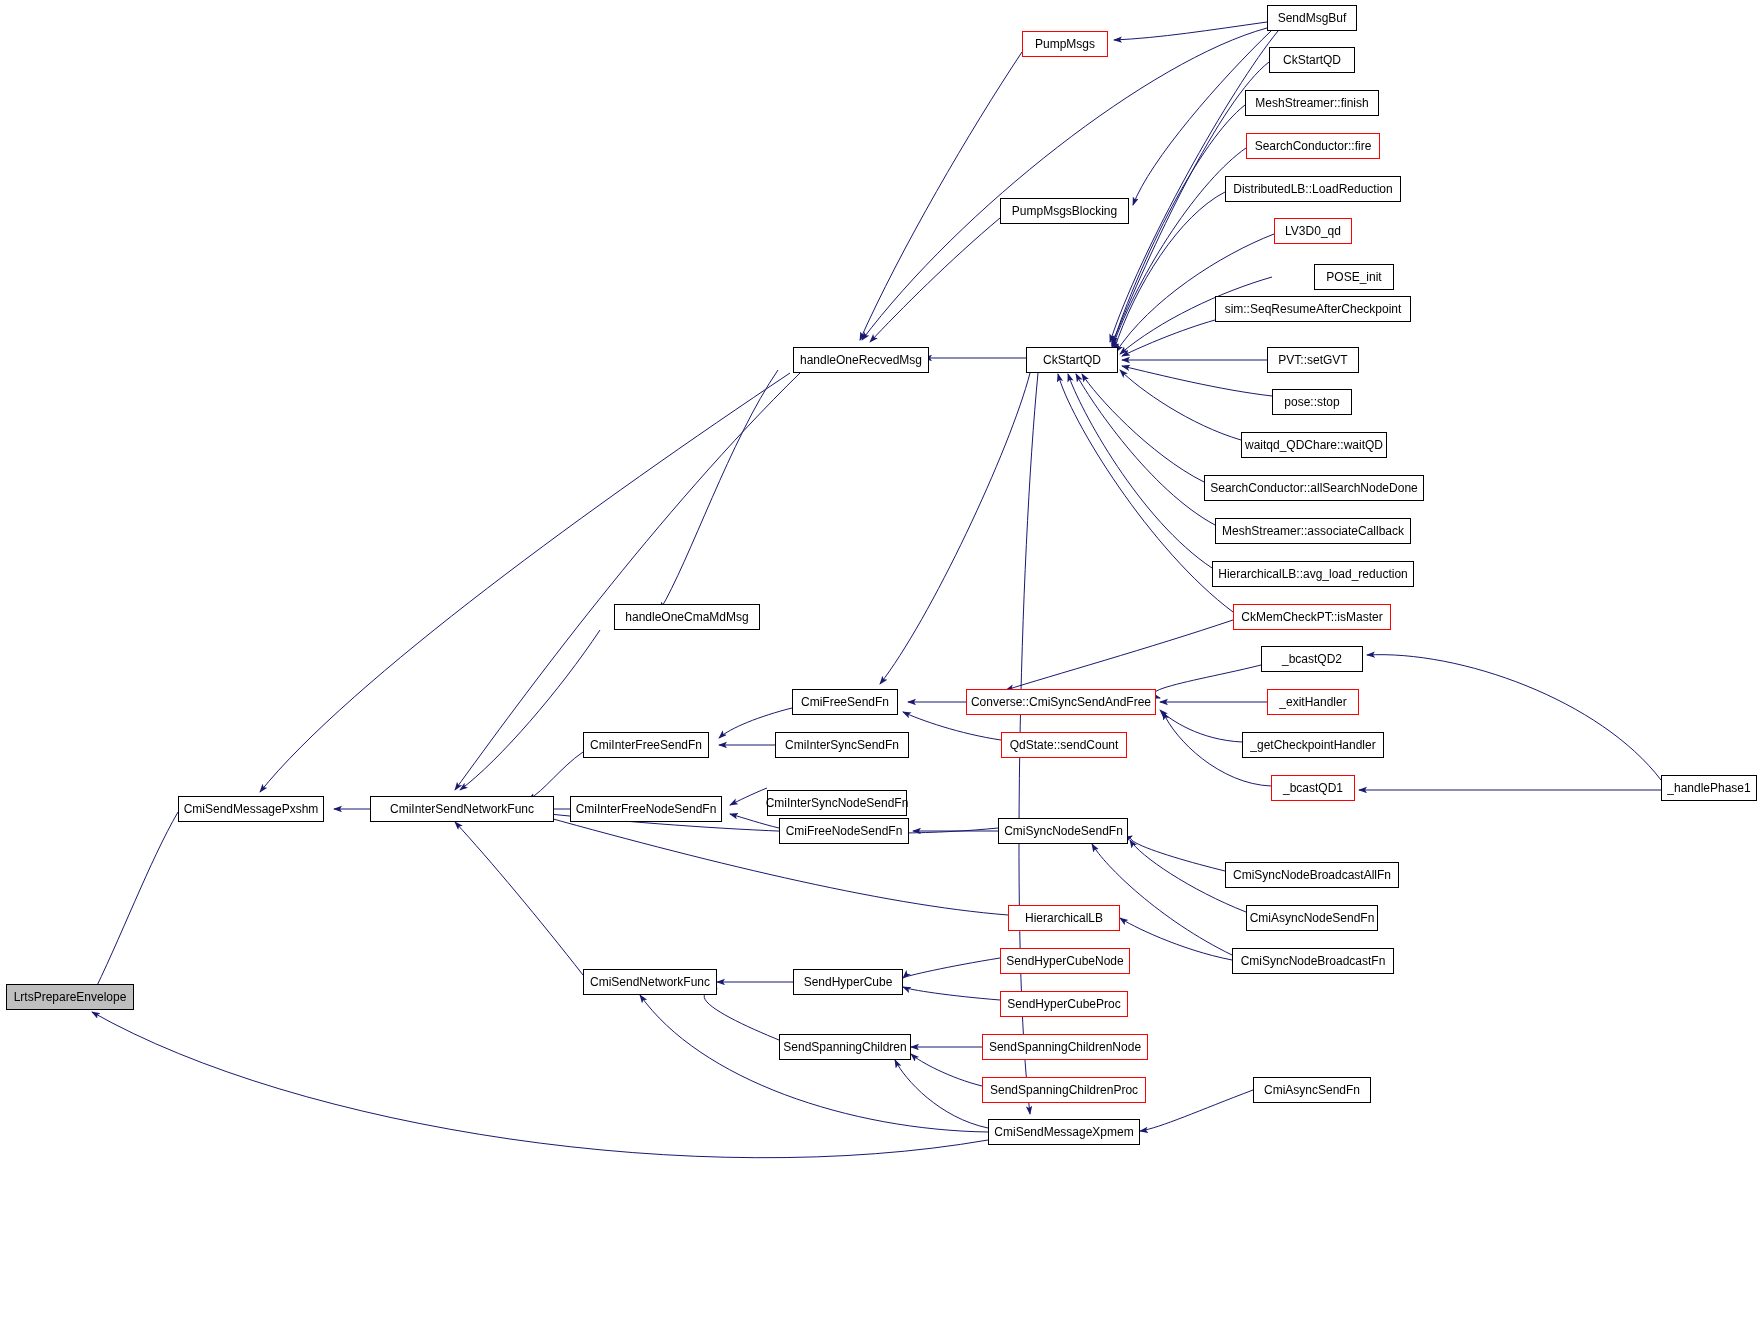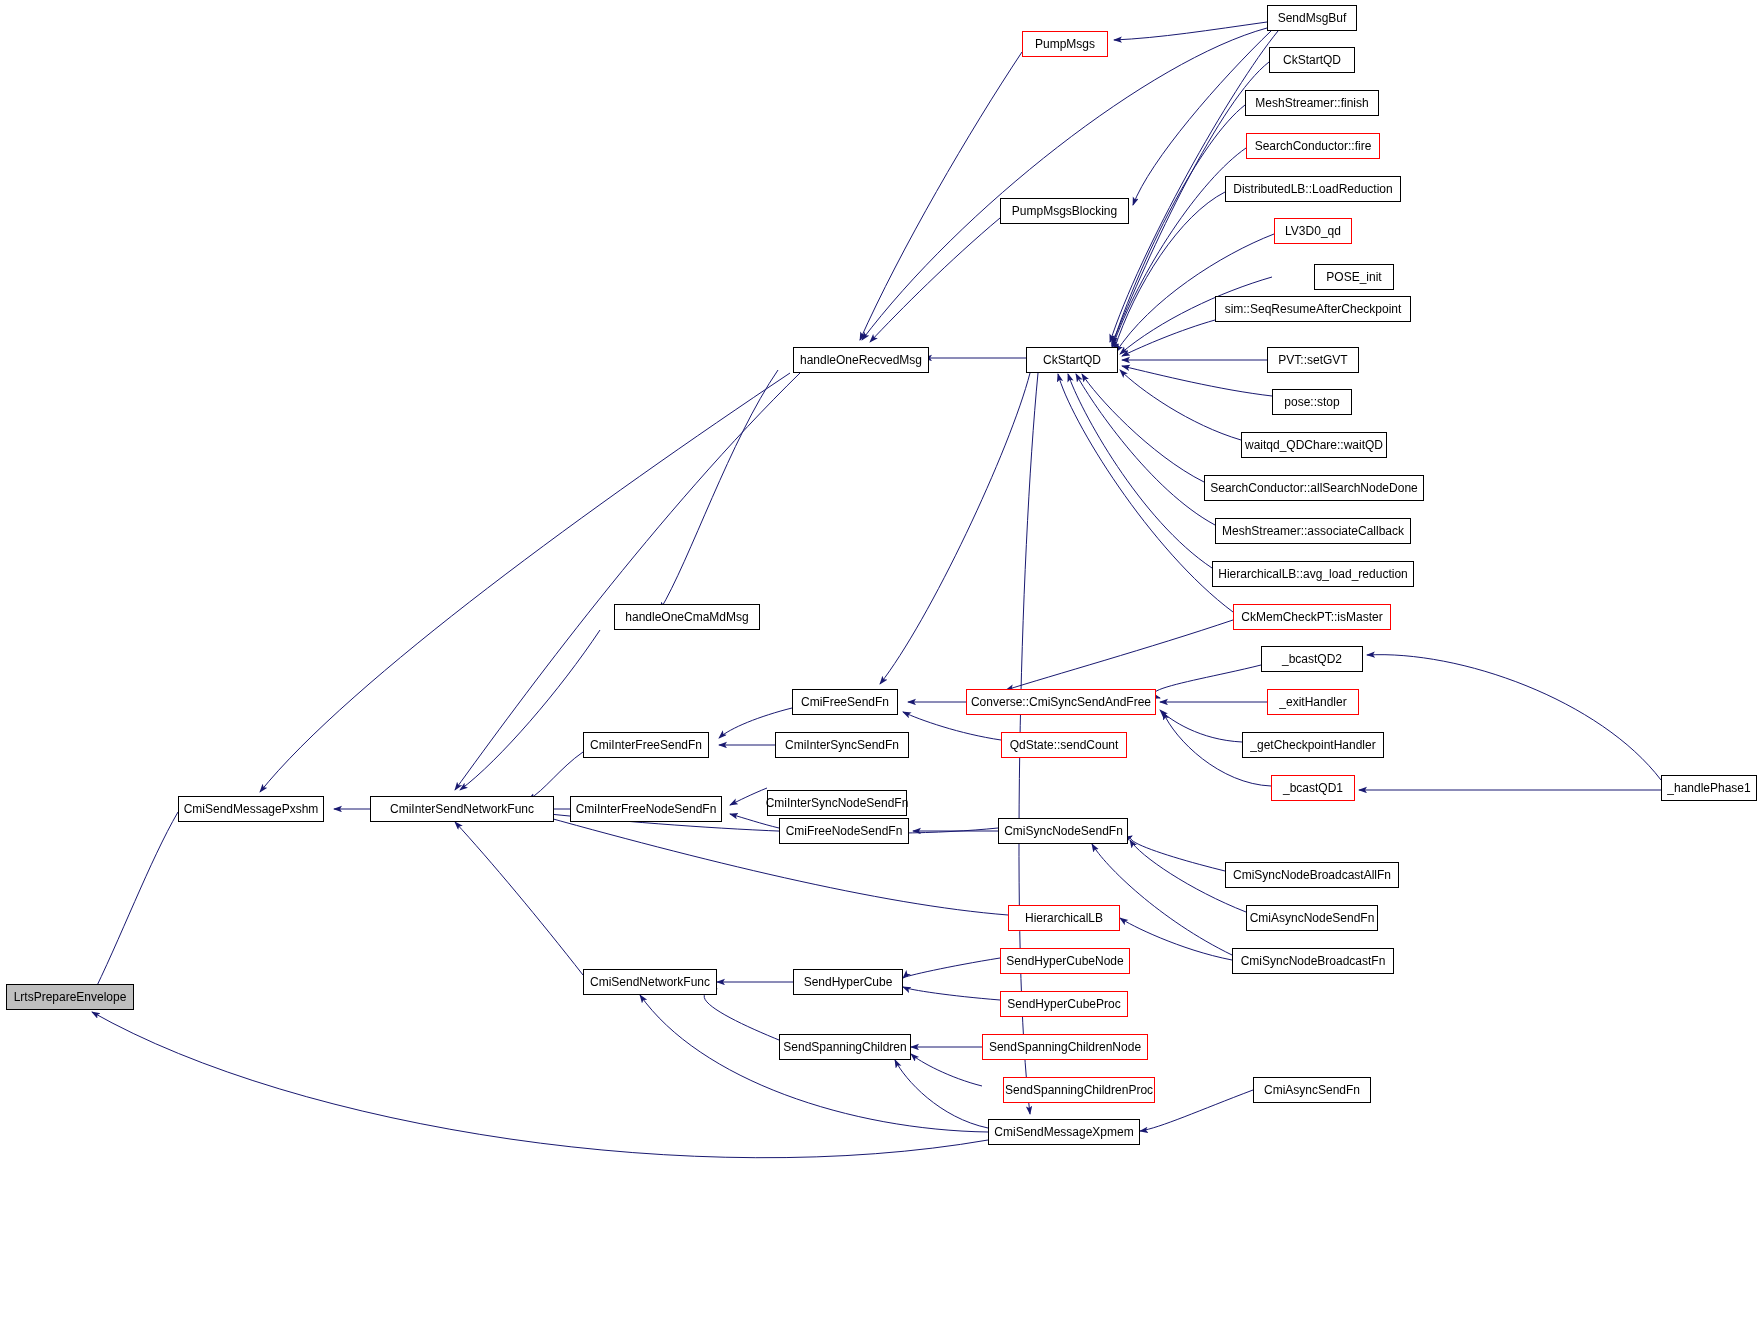--- a/index.html
+++ b/index.html
@@ -200,21 +200,21 @@
       </div>
       <div class="node red" style="left: 1000px; top: 991px; width: 128px; height: 26px;">
         <span>SendHyperCubeProc</span>
       </div>
       <div class="node" style="left: 779px; top: 1034px; width: 132px; height: 26px;">
         <span>SendSpanningChildren</span>
       </div>
       <div class="node red" style="left: 982px; top: 1034px; width: 166px; height: 26px;">
         <span>SendSpanningChildrenNode</span>
       </div>
-      <div class="node red" style="left: 982px; top: 1077px; width: 152px; height: 26px; margin-left: 21px;">
+      <div class="node red" style="left: 982px; top: 1077px; width: 164px; height: 26px;">
         <span>SendSpanningChildrenProc</span>
       </div>
       <div class="node" style="left: 988px; top: 1119px; width: 152px; height: 26px;">
         <span>CmiSendMessageXpmem</span>
       </div>
       <div class="node" style="left: 1253px; top: 1077px; width: 118px; height: 26px;">
         <span>CmiAsyncSendFn</span>
       </div>
       <div class="node" style="left: 778px; top: 347px; width: 136px; height: 26px; margin-left: 15px;">
         <span>handleOneRecvedMsg</span>

